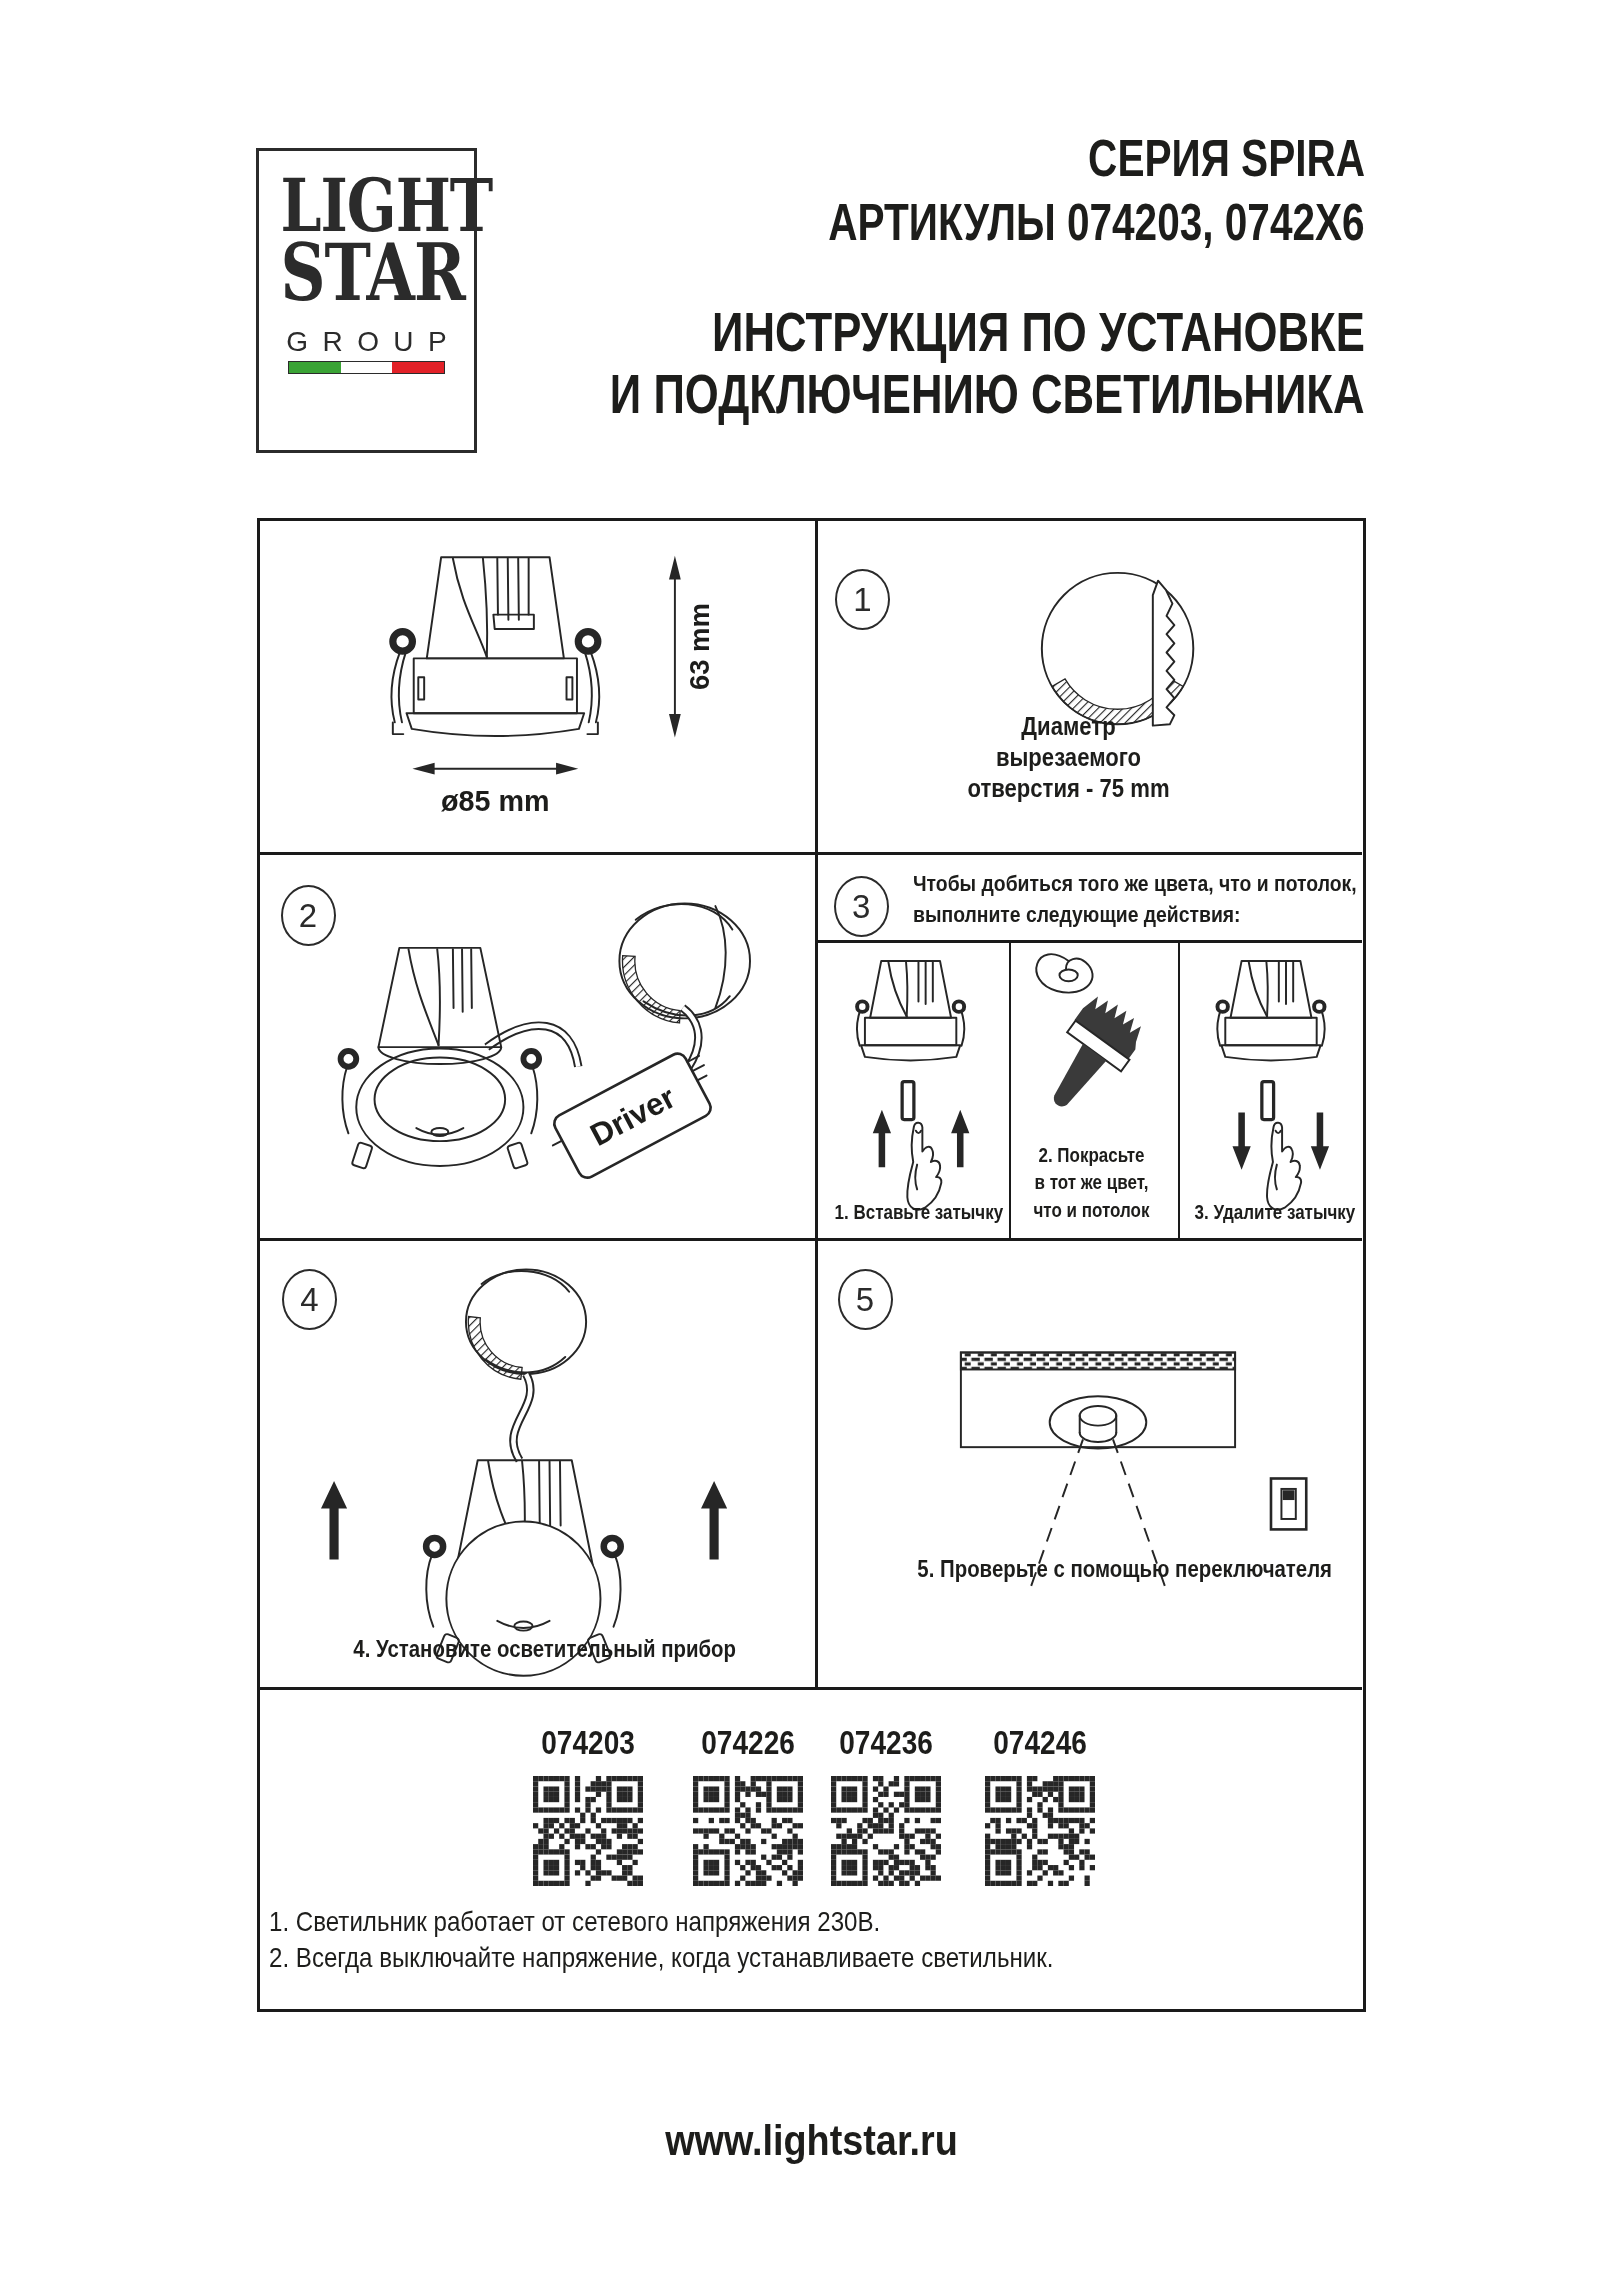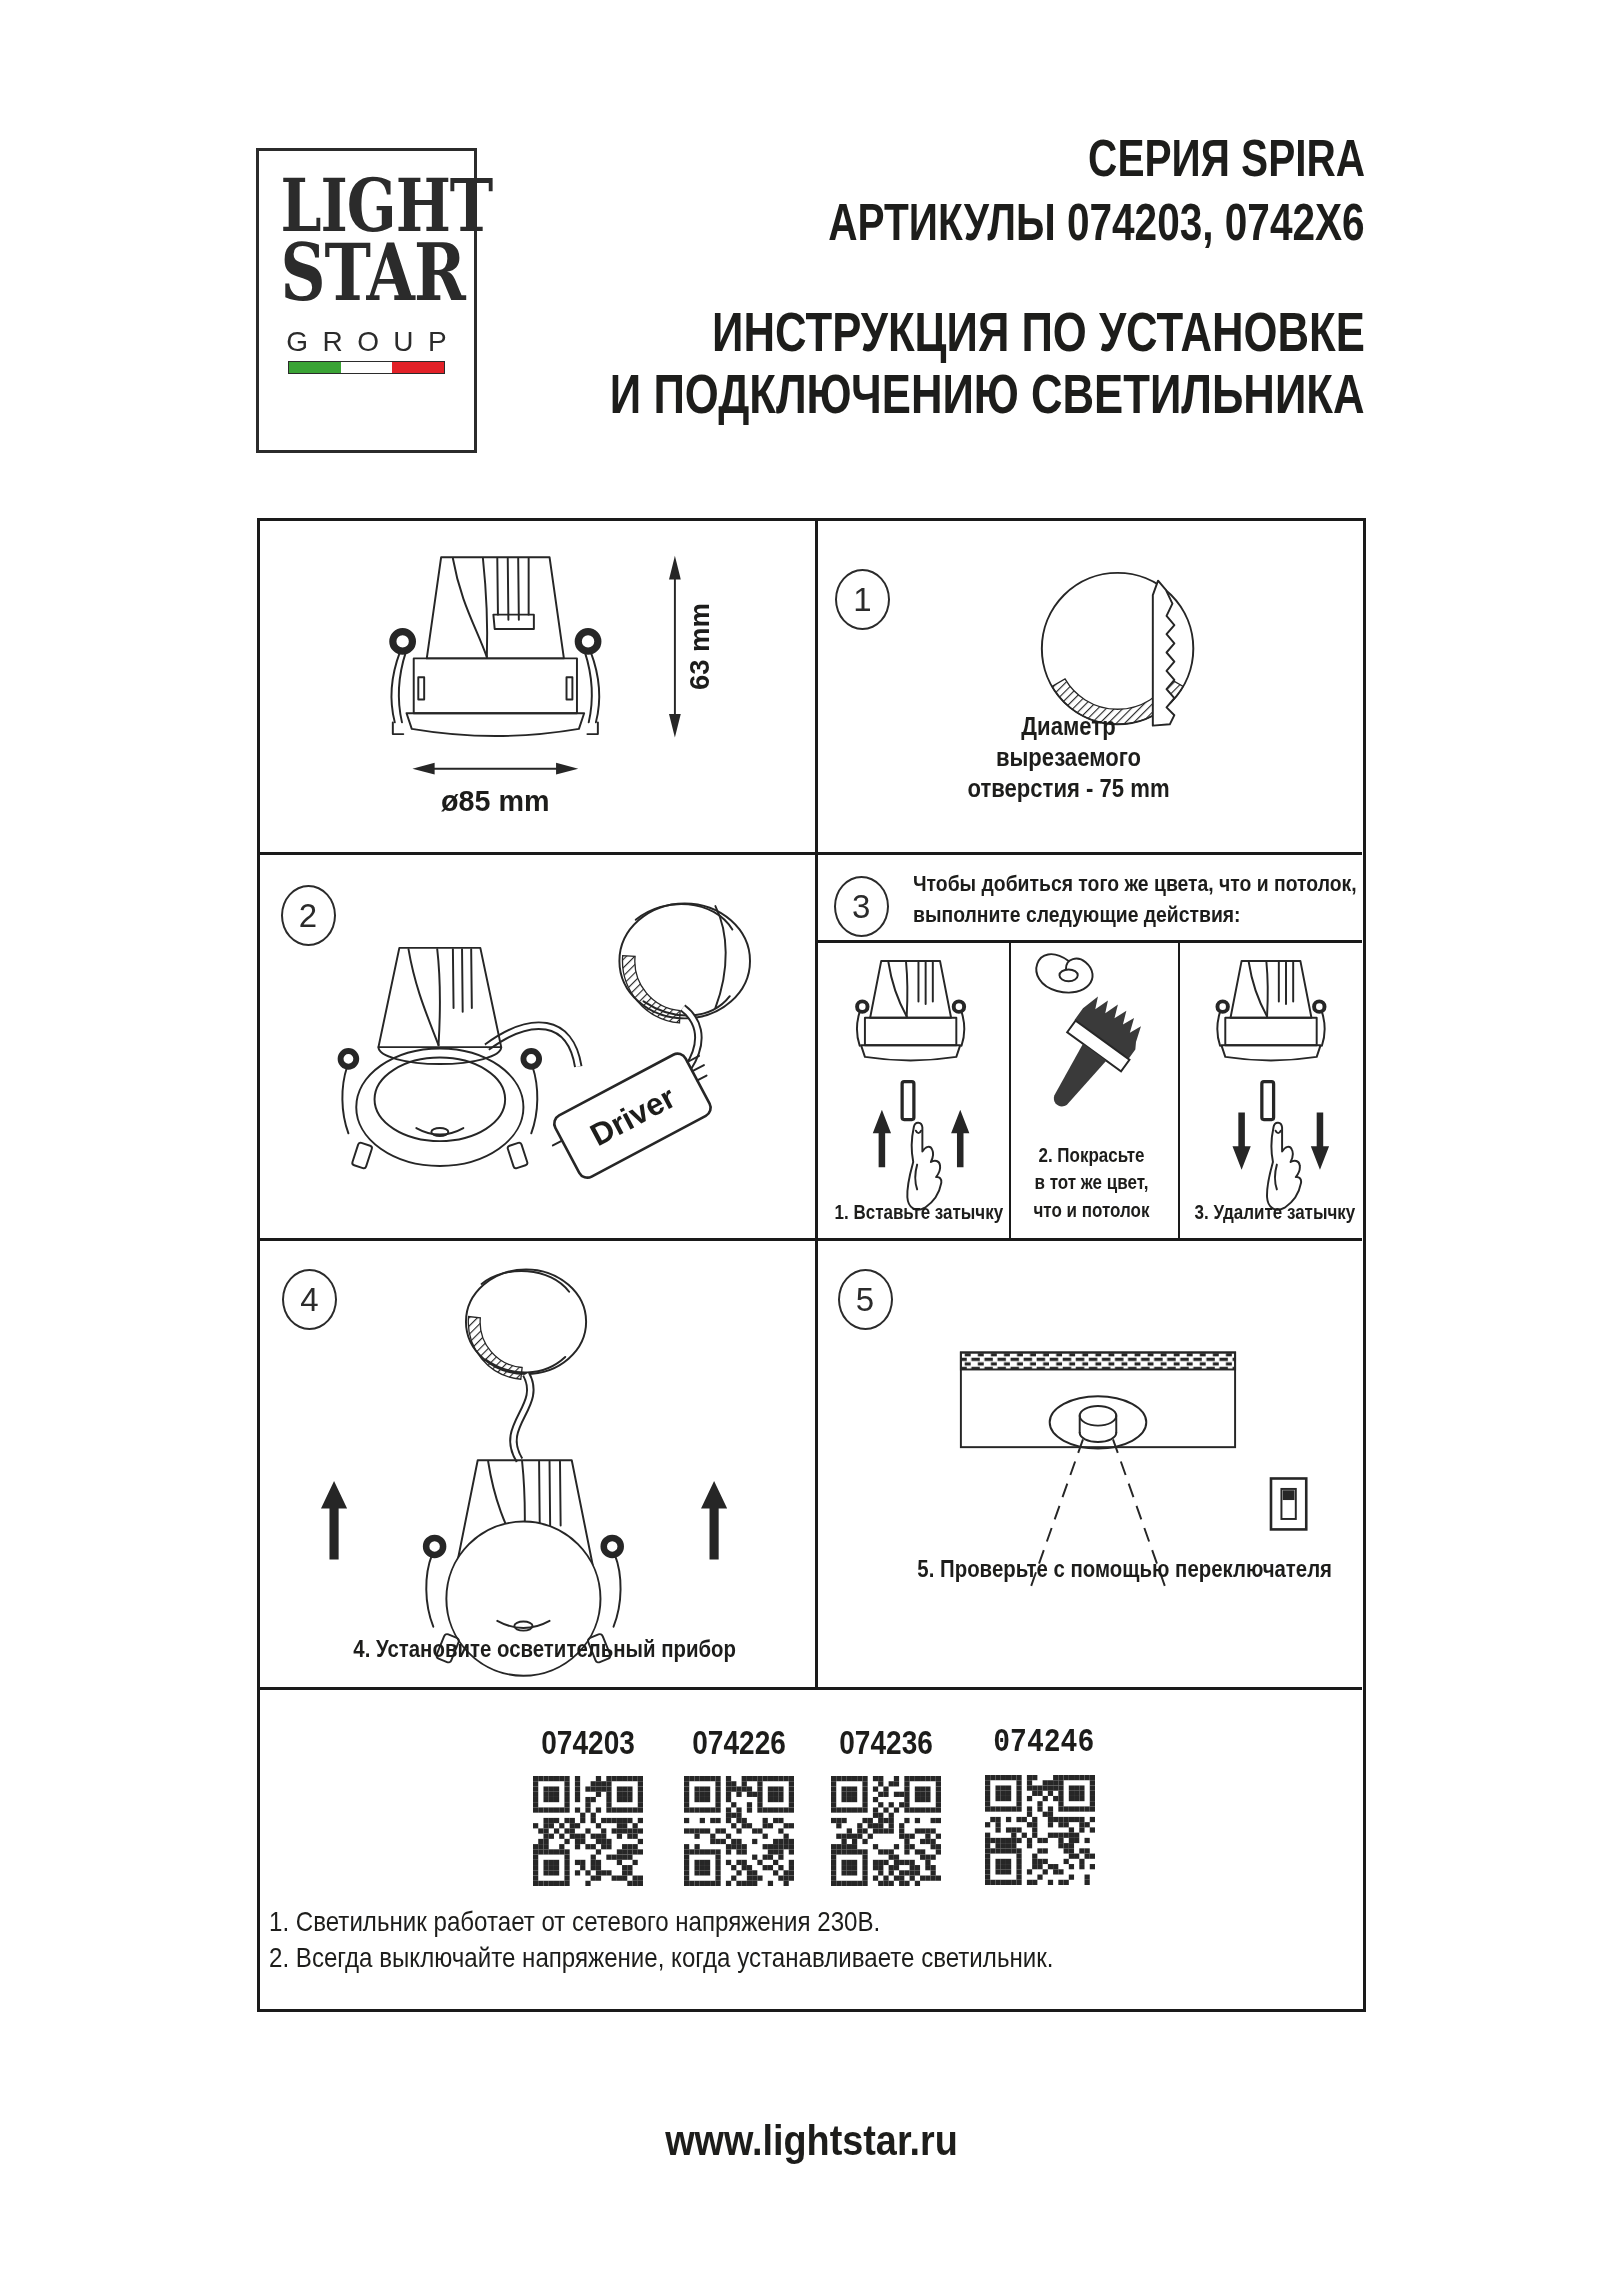--- a/index.html
+++ b/index.html
@@ -524,21 +524,21 @@
           <rect x="32" y="160" width="8" height="8"></rect>
           <rect x="40" y="160" width="8" height="8"></rect>
           <rect x="48" y="160" width="8" height="8"></rect>
           <rect x="80" y="160" width="8" height="8"></rect>
           <rect x="144" y="160" width="8" height="8"></rect>
           <rect x="152" y="160" width="8" height="8"></rect>
           <rect x="160" y="160" width="8" height="8"></rect>
         </g>
       </svg>
   </div>
-  <div class="qr-block" style="left:427px;top:37px;">
+  <div class="qr-block" style="left:436px;top:37px;">
     <div class="qr-label">074226</div>
     <svg class="qr-svg" width="110" height="110" viewBox="0 0 168 168">
         <g fill="#262626">
           <rect x="0" y="0" width="8" height="8"></rect>
           <rect x="8" y="0" width="8" height="8"></rect>
           <rect x="16" y="0" width="8" height="8"></rect>
           <rect x="24" y="0" width="8" height="8"></rect>
           <rect x="32" y="0" width="8" height="8"></rect>
           <rect x="40" y="0" width="8" height="8"></rect>
           <rect x="48" y="0" width="8" height="8"></rect>
@@ -992,21 +992,21 @@
           <rect x="48" y="160" width="8" height="8"></rect>
           <rect x="72" y="160" width="8" height="8"></rect>
           <rect x="80" y="160" width="8" height="8"></rect>
           <rect x="88" y="160" width="8" height="8"></rect>
           <rect x="104" y="160" width="8" height="8"></rect>
           <rect x="112" y="160" width="8" height="8"></rect>
           <rect x="128" y="160" width="8" height="8"></rect>
         </g>
       </svg>
   </div>
-  <div class="qr-block" style="left:728px;top:37px;font-family:Liberation Mono, monospace;">
+  <div class="qr-block" style="left:728px;top:37px;">
     <div class="qr-label">074246</div>
     <svg class="qr-svg" width="110" height="110" viewBox="0 0 168 168">
         <g fill="#262626">
           <rect x="0" y="0" width="8" height="8"></rect>
           <rect x="8" y="0" width="8" height="8"></rect>
           <rect x="16" y="0" width="8" height="8"></rect>
           <rect x="24" y="0" width="8" height="8"></rect>
           <rect x="32" y="0" width="8" height="8"></rect>
           <rect x="40" y="0" width="8" height="8"></rect>
           <rect x="48" y="0" width="8" height="8"></rect>

